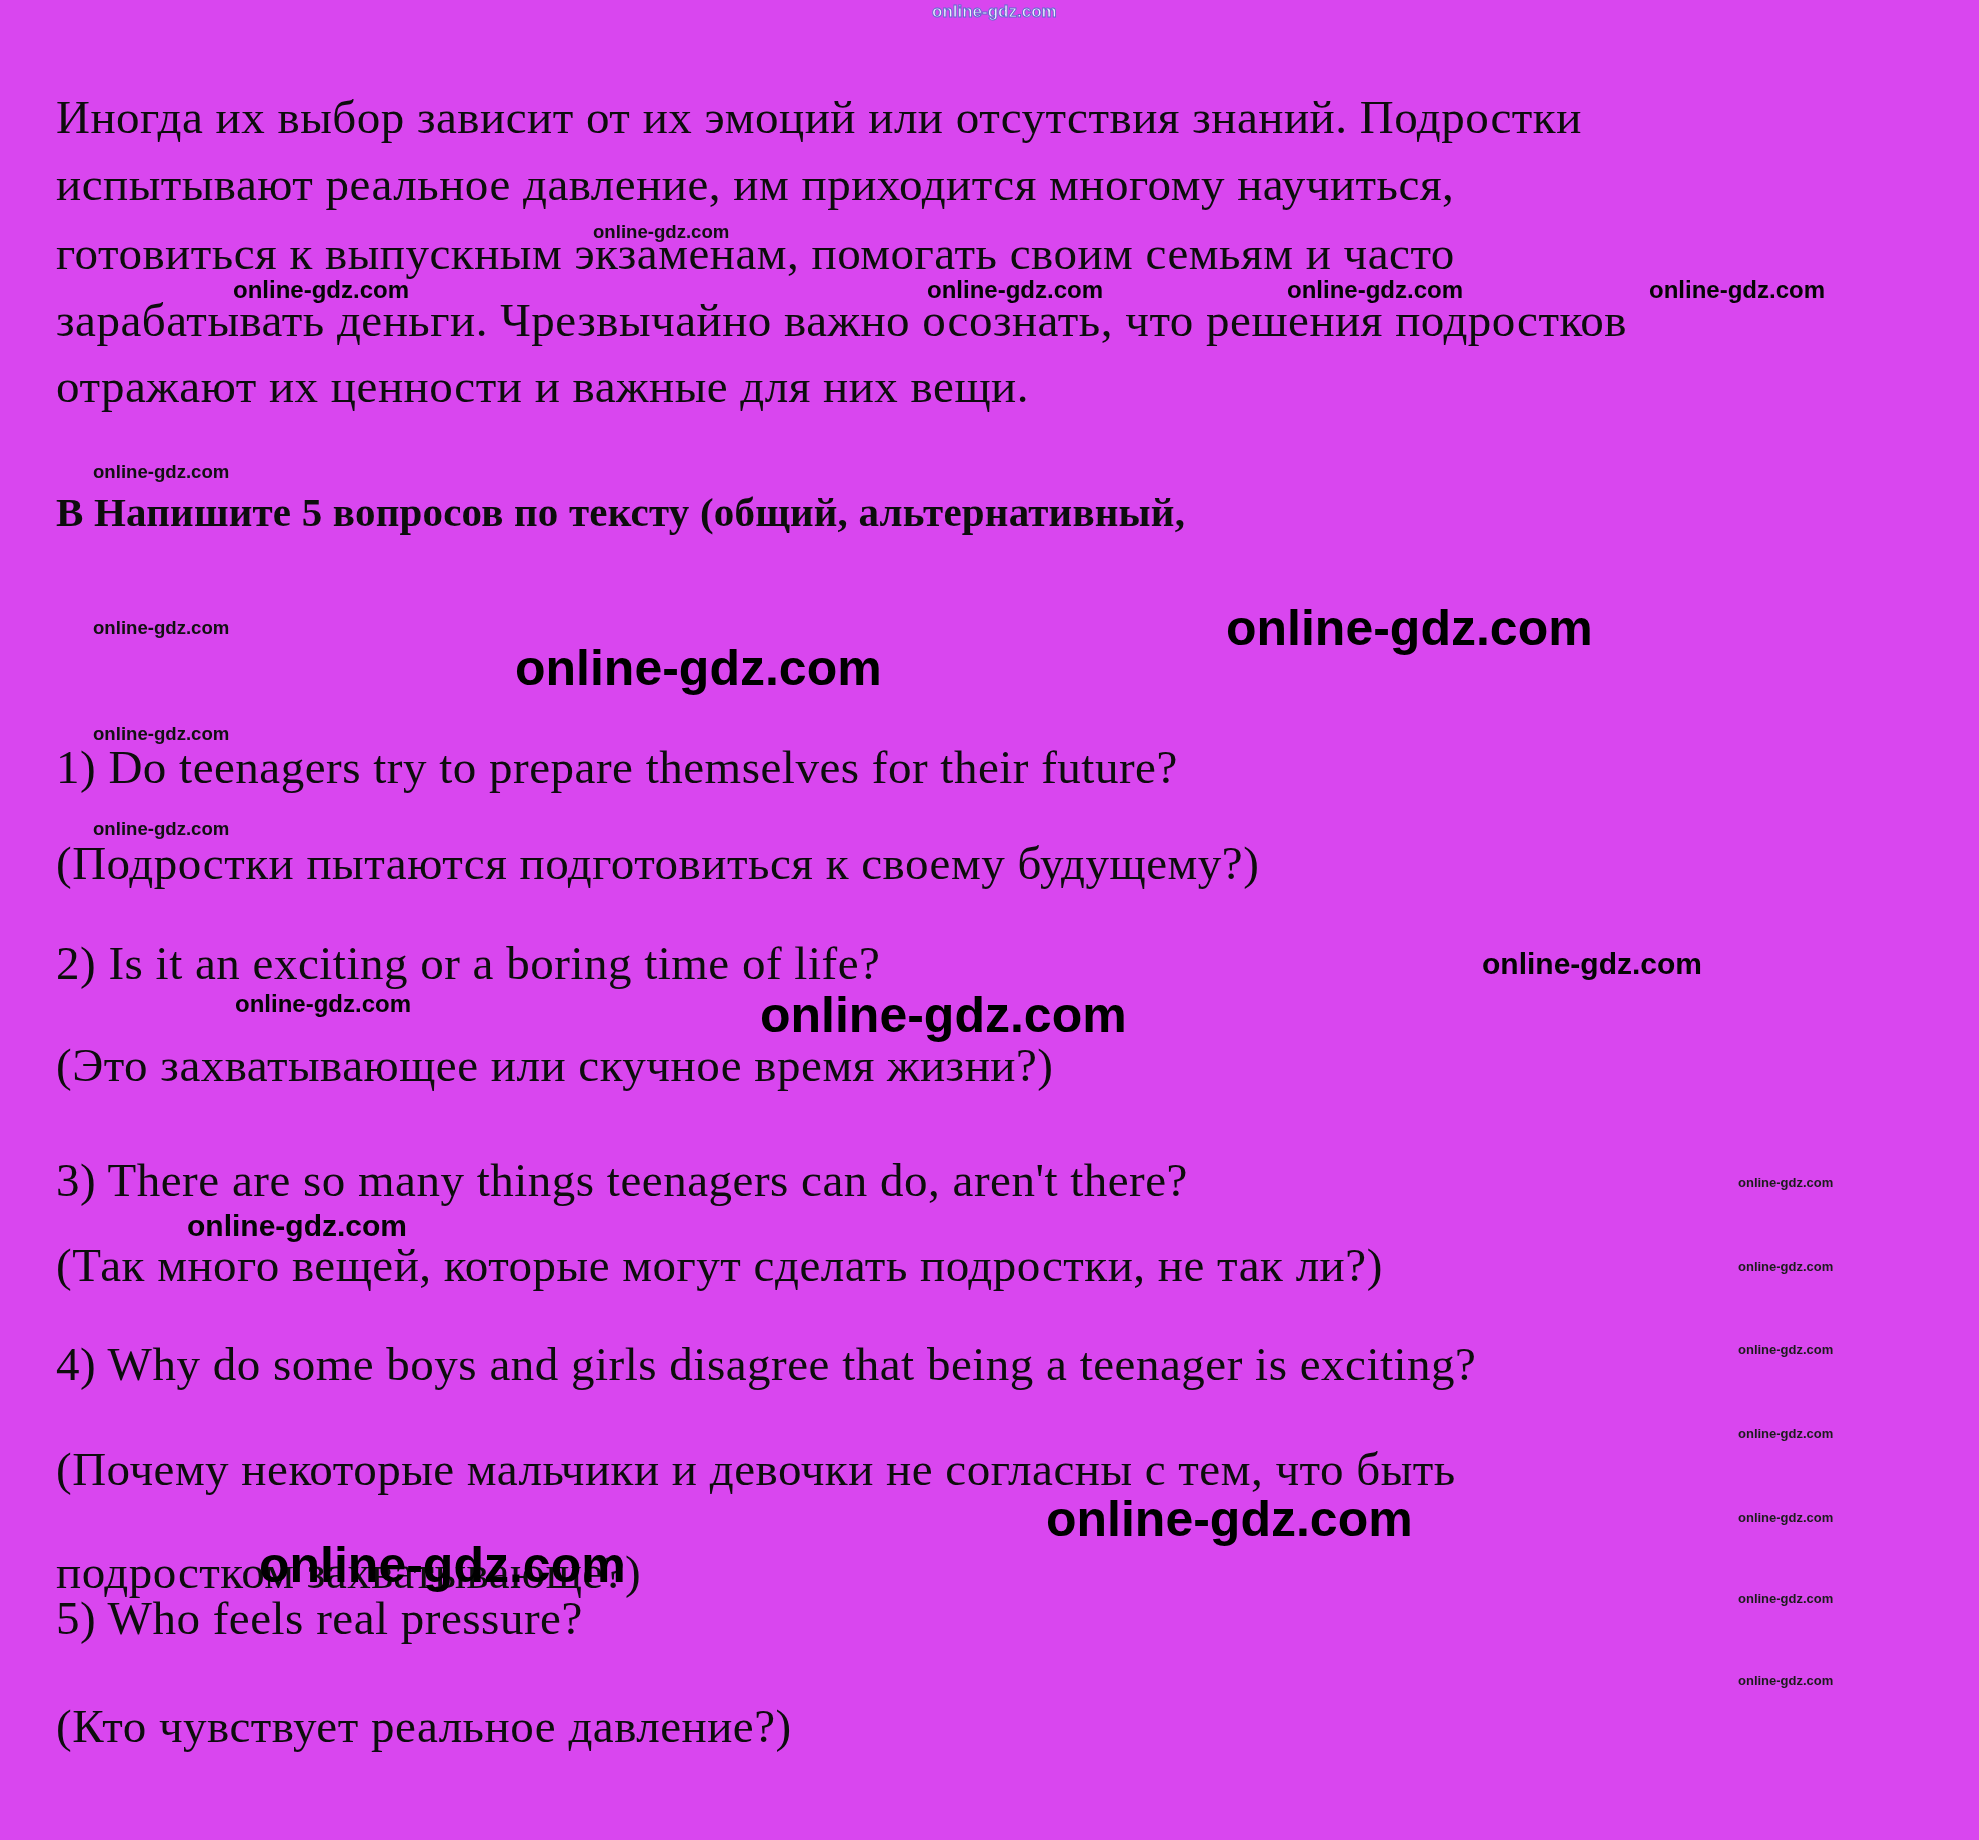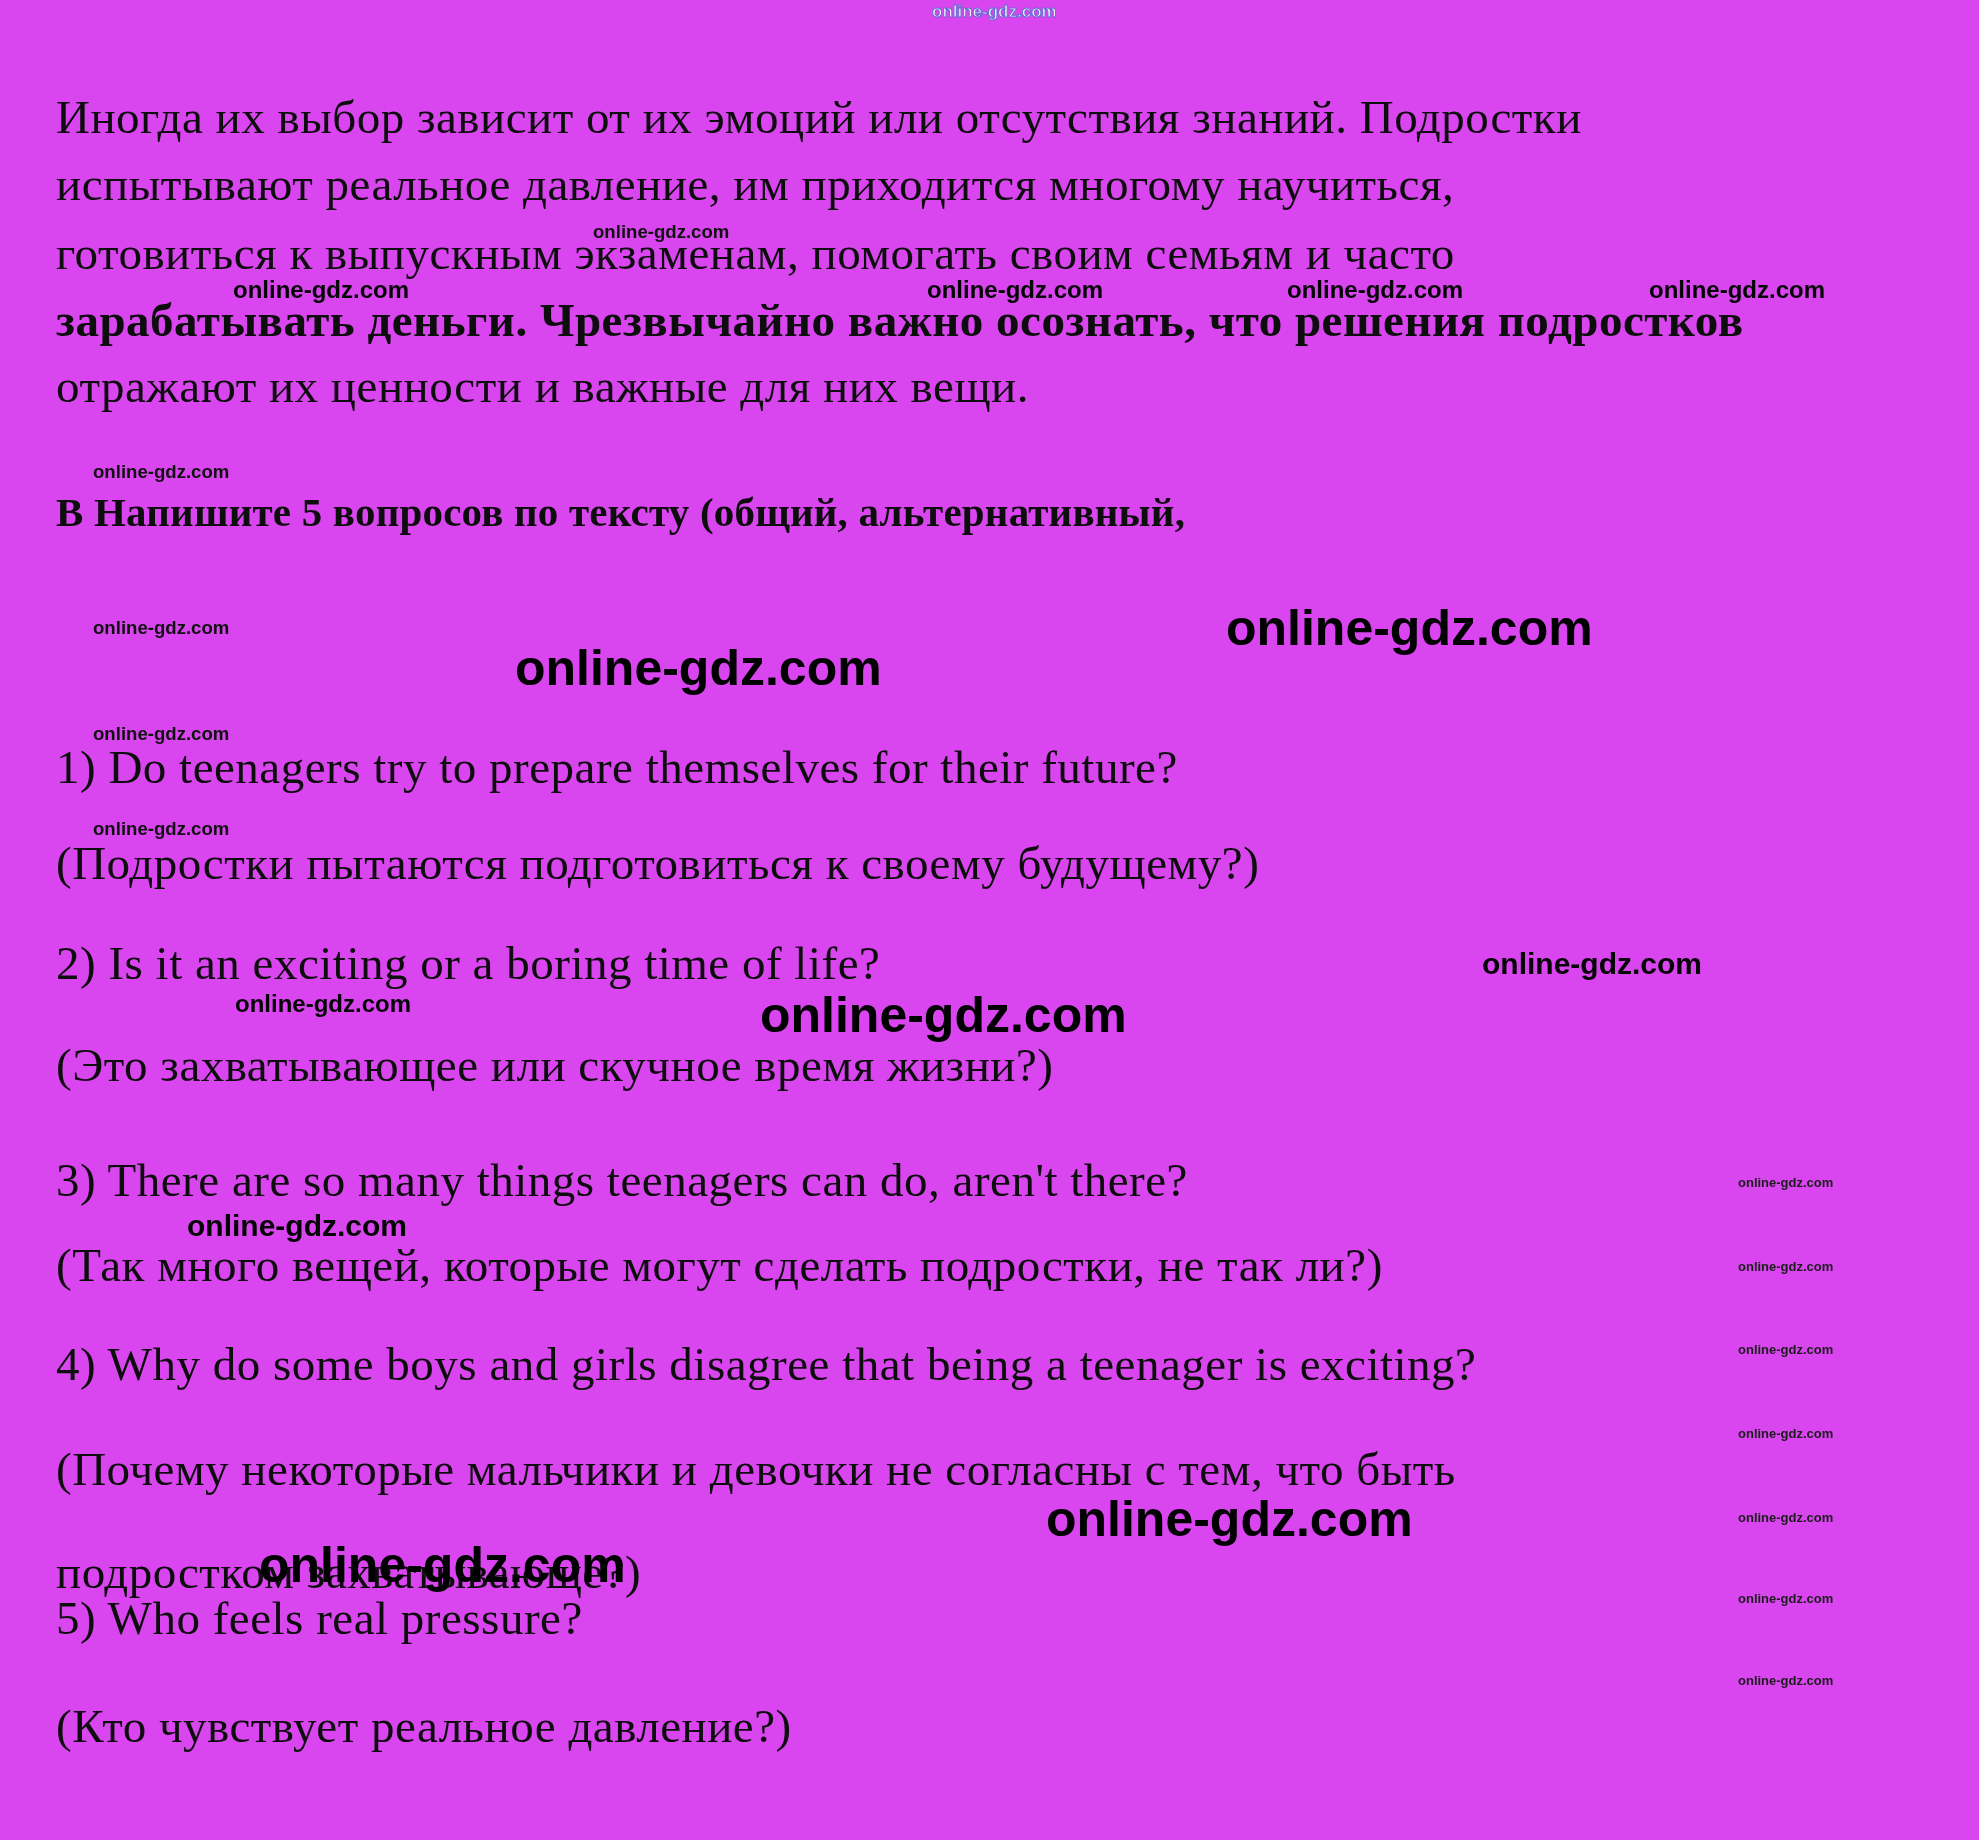--- a/index.html
+++ b/index.html
@@ -30,21 +30,21 @@
 </head>
 <body>
 
 <div class="page">
 
   <div class="wm wm-outline" style="left:932px; top:1.9px;">online-gdz.com</div>
 
   <div class="txt" style="top:93px;">Иногда их выбор зависит от их эмоций или отсутствия знаний. Подростки</div>
   <div class="txt" style="top:160px;">испытывают реальное давление, им приходится многому научиться,</div>
   <div class="txt" style="top:229px;">готовиться к выпускным экзаменам, помогать своим семьям и часто</div>
-  <div class="txt" style="top:296px;font-weight:bold;">зарабатывать деньги. Чрезвычайно важно осознать, что решения подростков</div>
+  <div class="txt" style="top:296px;">зарабатывать деньги. Чрезвычайно важно осознать, что решения подростков</div>
   <div class="txt" style="top:362px;">отражают их ценности и важные для них вещи.</div>
 
   <div class="wm wm-sm" style="left:593px; top:221px;">online-gdz.com</div>
   <div class="wm wm-md" style="left:233px;  top:276px;">online-gdz.com</div>
   <div class="wm wm-md" style="left:927px;  top:276px;">online-gdz.com</div>
   <div class="wm wm-md" style="left:1287px; top:276px;">online-gdz.com</div>
   <div class="wm wm-md" style="left:1649px; top:276px;">online-gdz.com</div>
 
   <div class="wm wm-sm" style="left:93px; top:461px;">online-gdz.com</div>
   <div class="txt bold" style="top:491px;">В Напишите 5 вопросов по тексту (общий, альтернативный,</div>

